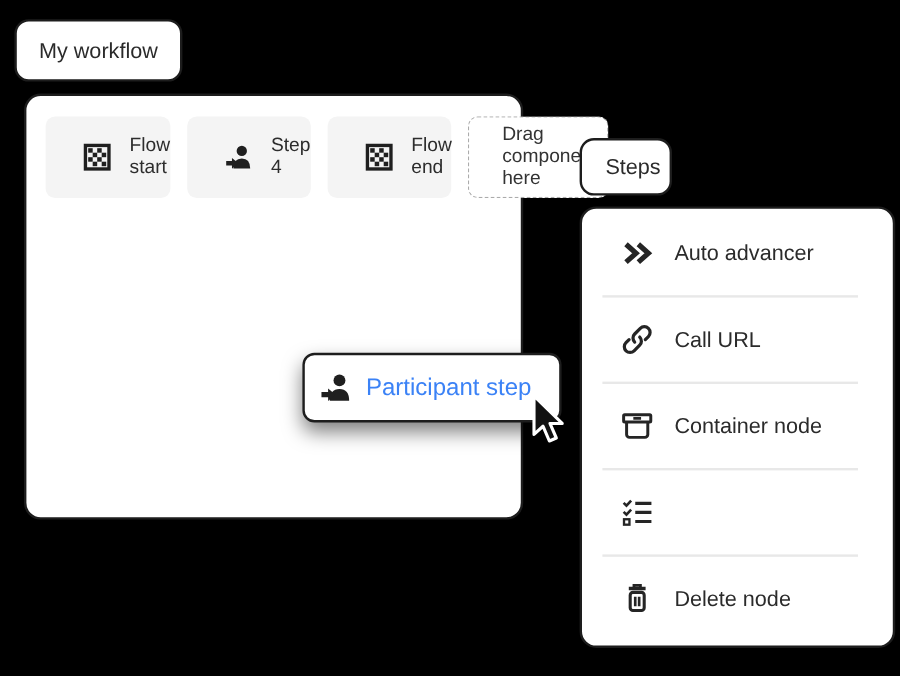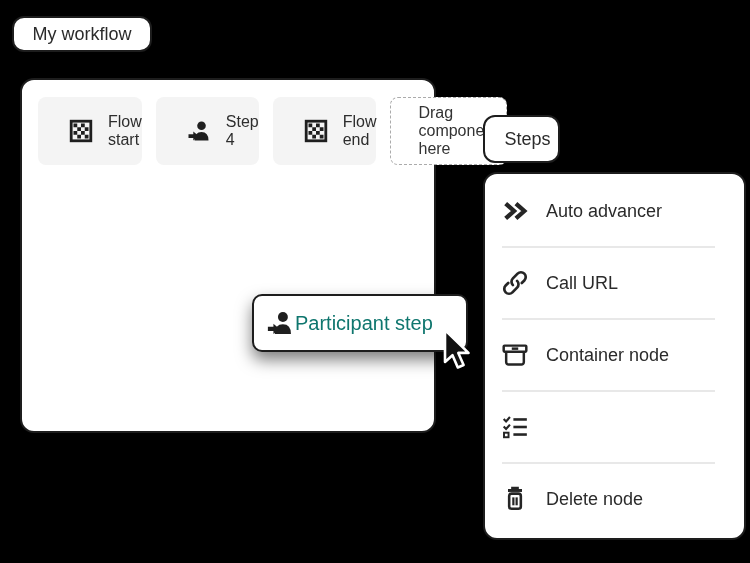--- a/index.html
+++ b/index.html
@@ -6,21 +6,21 @@
   html,body { background:#000; }
   #stage {
     position:relative; width:750px; height:563px; background:#000000;
     font-family:"Liberation Sans", sans-serif; overflow:hidden; color:#2b2b2b;
   }
   .tab {
     position:absolute; background:#ffffff; border:2.5px solid #1d1d1d;
     border-radius:12px; display:flex; align-items:center; justify-content:center;
     font-size:18px; color:#2b2b2b; z-index:3;
   }
-  #workflow-tab { left:12px; top:16px; width:140px; height:36px; }
+  #workflow-tab { left:12px; top:16px; width:140px; height:52px; }
   #steps-tab    { left:483px; top:115px; width:77px; height:48px;padding-left:12px; }
   .panel {
     position:absolute; background:#ffffff; border:2.5px solid #1d1d1d;
     border-radius:14px; z-index:1;
   }
   #workflow-panel {
     left:20px; top:78px; width:416px; height:355px;
     padding:17px 26px 17px 16px;
     display:flex; flex-direction:row; gap:14px;
   }
@@ -32,29 +32,29 @@
   .wf-row.dropzone {
     background:#ffffff; border:1.5px dashed #ababab; padding-left:27px;
     color:#333333;
   }
   .wf-icon { width:26px; height:26px; flex:0 0 auto; color:#1f1f1f; }
   #steps-panel {
     left:483px; top:172px; width:263px; height:368px; padding:2px 0;
   }
   .step-item {
     height:70px; display:flex; align-items:center;
-    padding-left:16px; gap:17px; font-size:18px; color:#2b2b2b;
+    padding-left:32px; gap:17px; font-size:18px; color:#2b2b2b;
   }
   .step-icon { width:28px; height:28px; flex:0 0 auto; color:#252525; }
   .divider { height:2px; background:#e8e8e8; margin:0 29px 0 17px; }
   #drag-card {
     position:absolute; left:252px; top:294px; width:216px; height:58px;
     background:#ffffff; border:2.5px solid #1d1d1d; border-radius:10px;
-    display:flex; align-items:center; padding-left:11px; 
-    font-size:20px; color:#0f766e; z-index:5;
+    display:flex; align-items:center; padding-left:11px; gap:10px;
+    font-size:20px; color:#3b82f6; z-index:5;
     box-shadow:0 8px 16px rgba(0,0,0,0.5);
   }
   .card-icon { width:30px; height:30px; flex:0 0 auto; color:#1f1f1f; }
   #cursor { position:absolute; left:443px; top:328px; z-index:6; }
   svg { display:block; }
 </style>
 </head>
 <body>
 
 <div id="stage">

